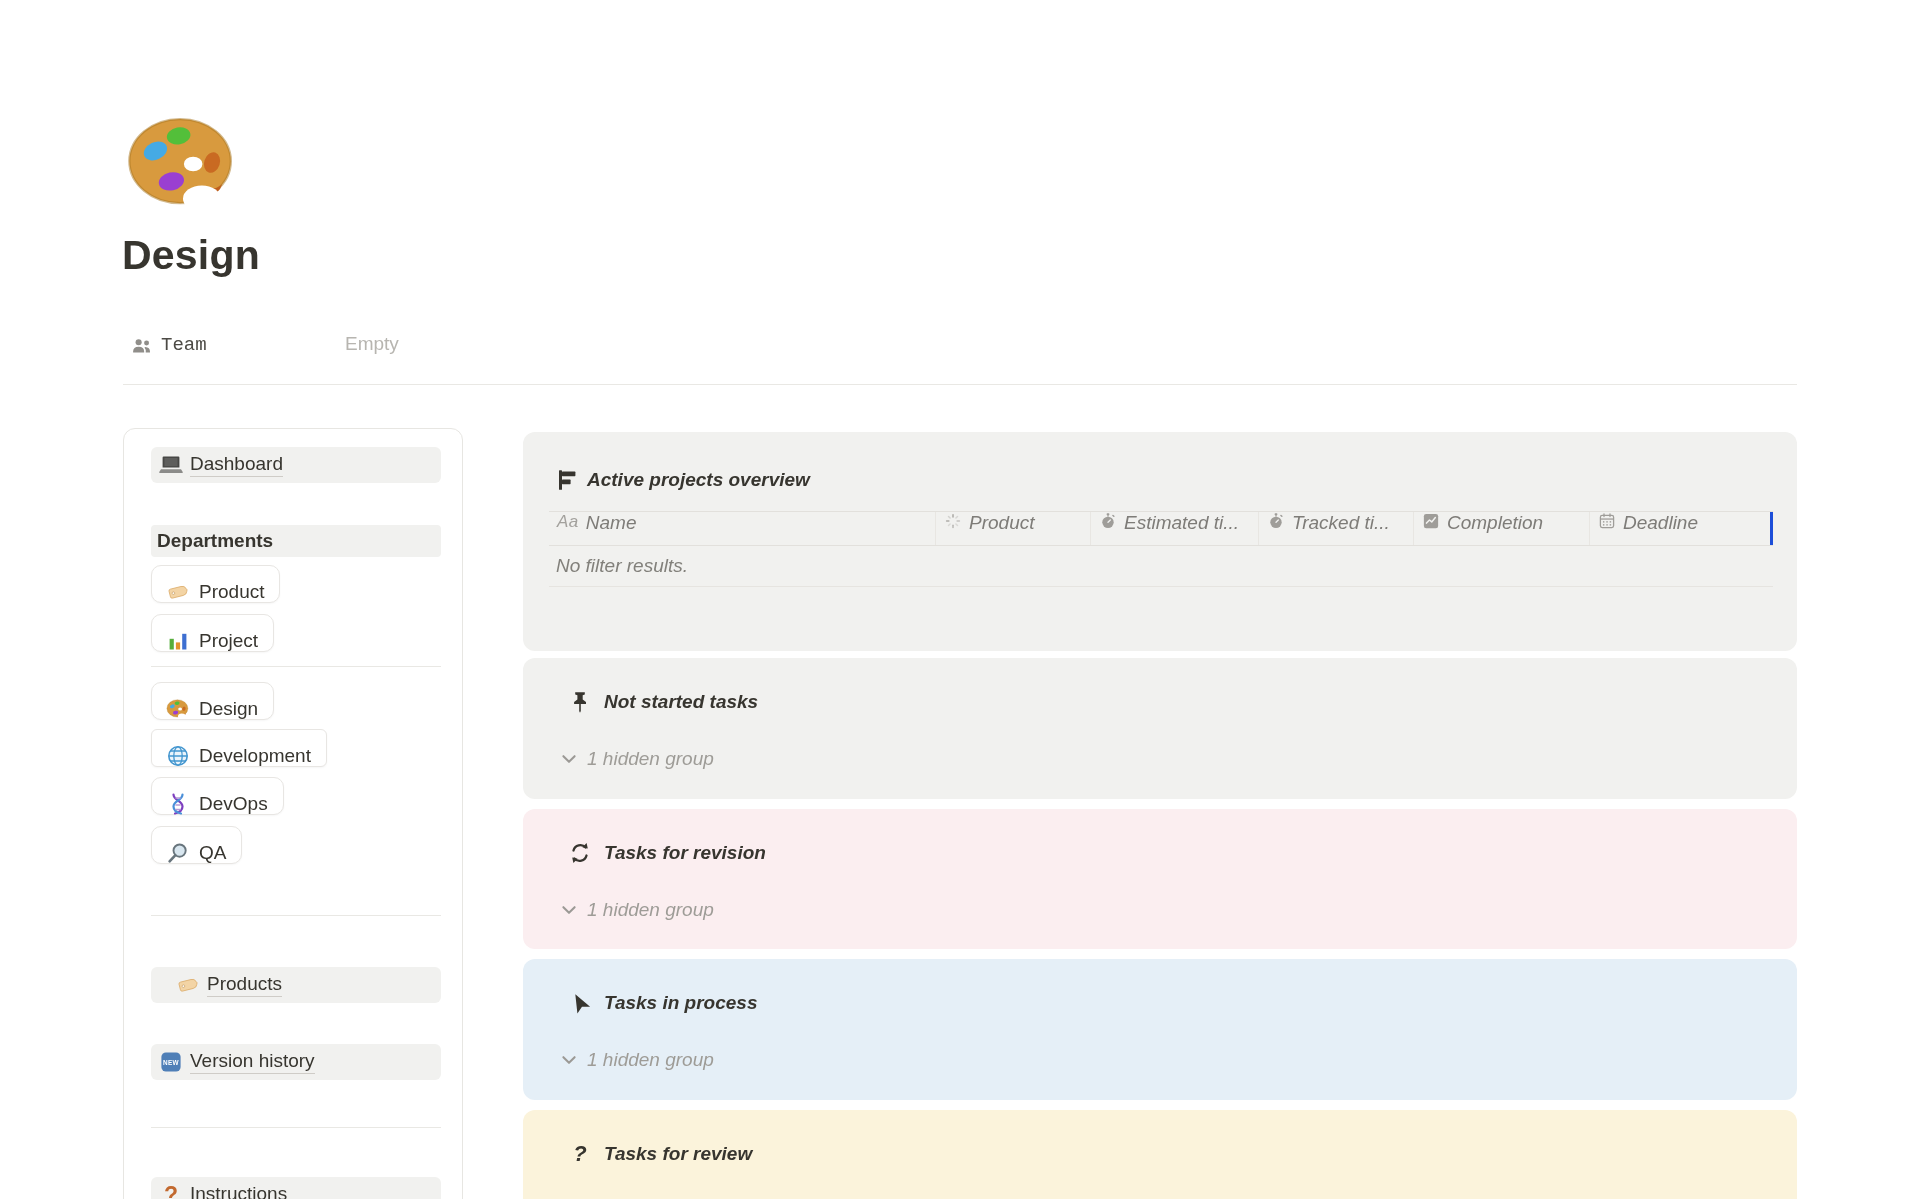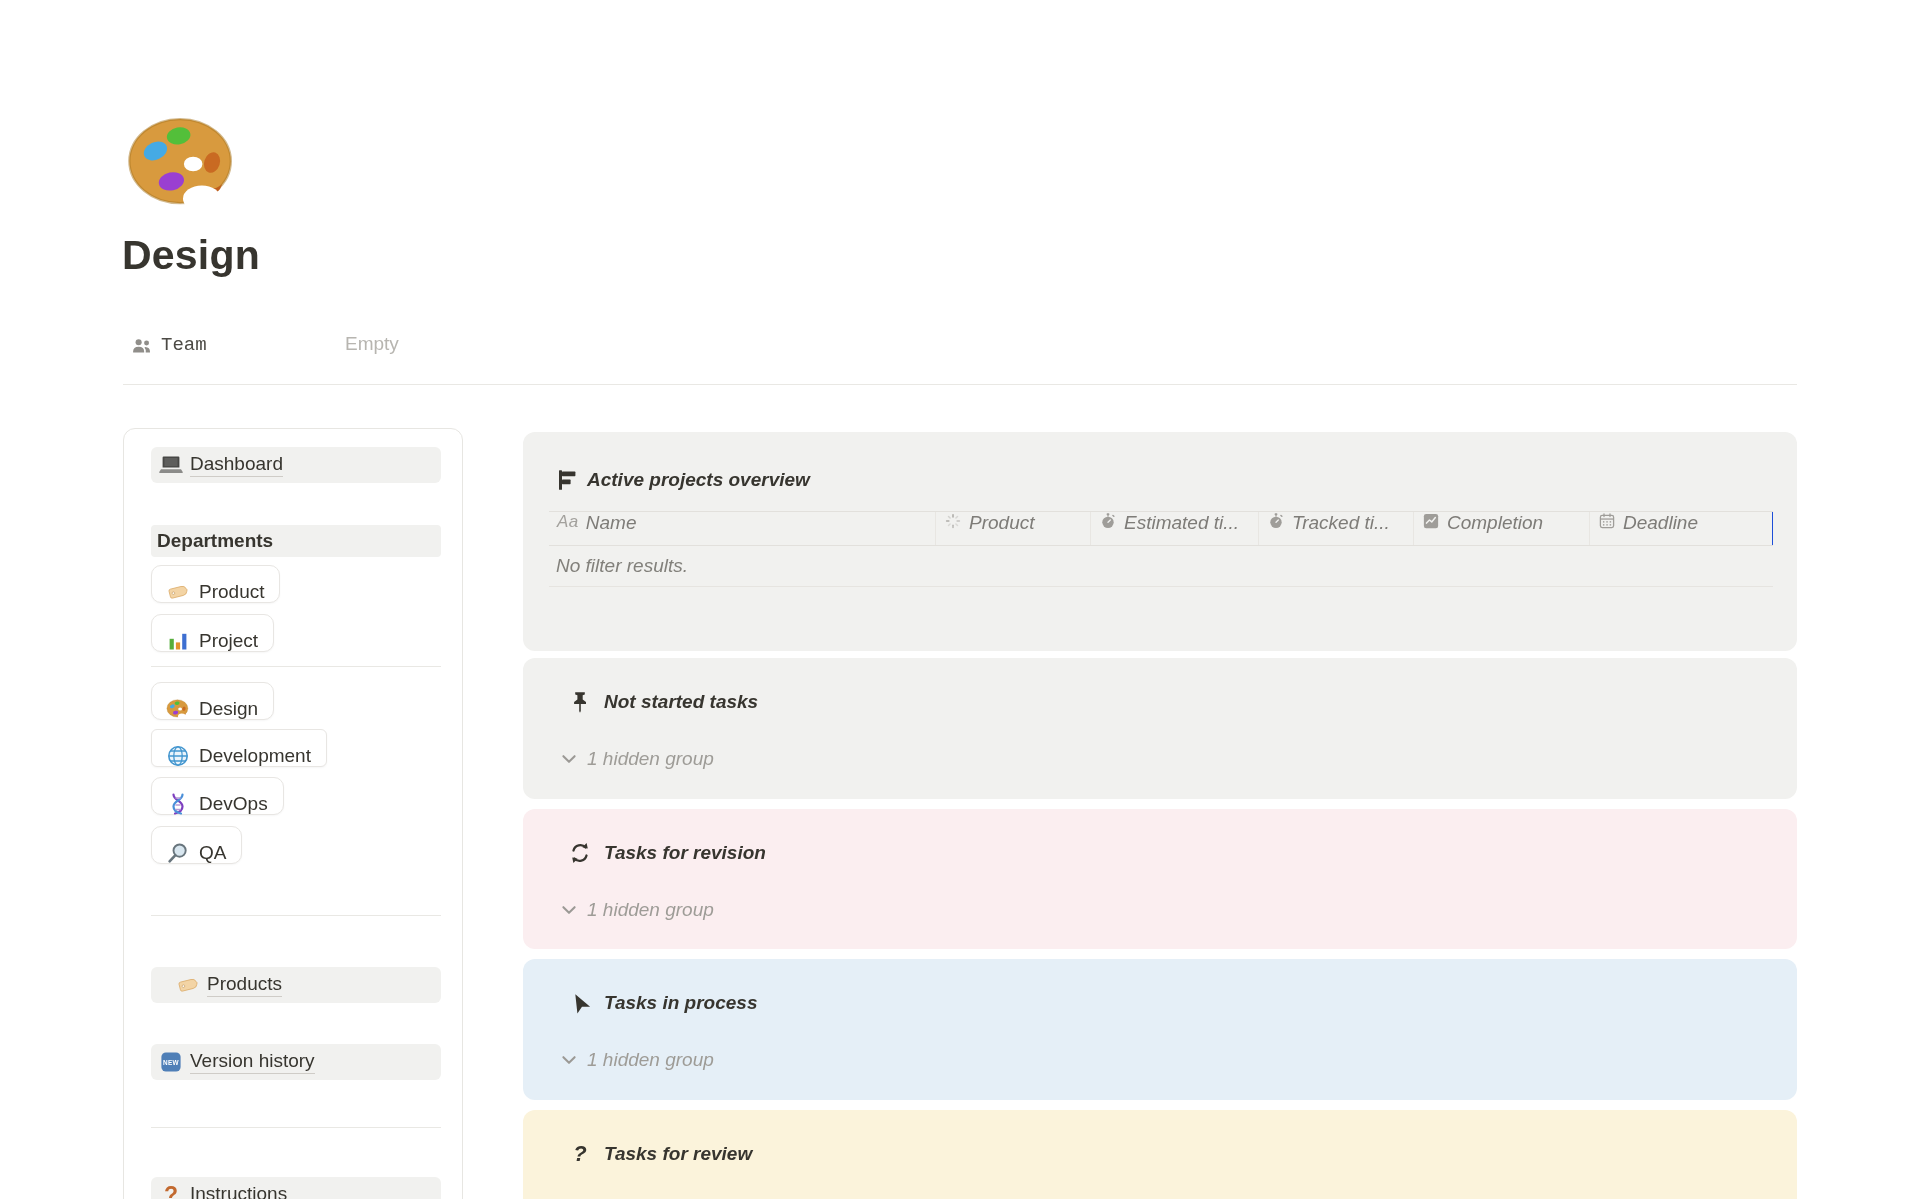--- a/index.html
+++ b/index.html
@@ -52,21 +52,21 @@
   .sec-head{position:absolute;left:33px;top:36px;display:flex;align-items:center;gap:7px;}
   .sec-head.inner{left:45px;top:32px;gap:12px;align-items:center;}
   .sec-title{font-size:19px;font-weight:600;color:#37352f;}
 
   .table-head{position:absolute;left:26px;top:79px;width:1224px;height:35px;display:flex;box-sizing:border-box;
               border-top:1px solid #e2e0dc;border-bottom:1px solid #e2e0dc;}
   .col{display:flex;align-items:flex-start;gap:7px;padding-left:8px;box-sizing:border-box;
        color:#7e7c78;font-size:19px;white-space:nowrap;overflow:hidden;cursor:pointer;}
   .col + .col{border-left:1px solid #e8e6e2;}
   .w-name{width:386px;}.w-status{width:155px;}.w-est{width:168px;}.w-trk{width:155px;}
-  .w-cmp{width:176px;}.w-ddl{width:184px;border-right:1px solid #1d4ed8;}
+  .w-cmp{width:176px;}.w-ddl{width:184px;border-right:3px solid #1d4ed8;}
   .ic18{width:18px;height:18px;display:inline-flex;flex:0 0 18px;}
   .ic18 svg{width:18px;height:18px;}
   .aa{font-size:17px;color:#a3a19d;letter-spacing:.5px;}
   .empty-row{position:absolute;left:26px;top:114px;width:1224px;height:41px;display:flex;align-items:center;
              padding-left:7px;box-sizing:border-box;border-bottom:1px solid #e6e4e0;color:#82807b;font-size:19px;}
 
   .hidden-row{position:absolute;left:37px;top:90px;display:flex;align-items:center;gap:9px;
               color:#9e9c97;font-size:19px;cursor:pointer;}
   .chev{width:18px;height:18px;display:inline-flex;}
   .chev svg{width:18px;height:18px;}

